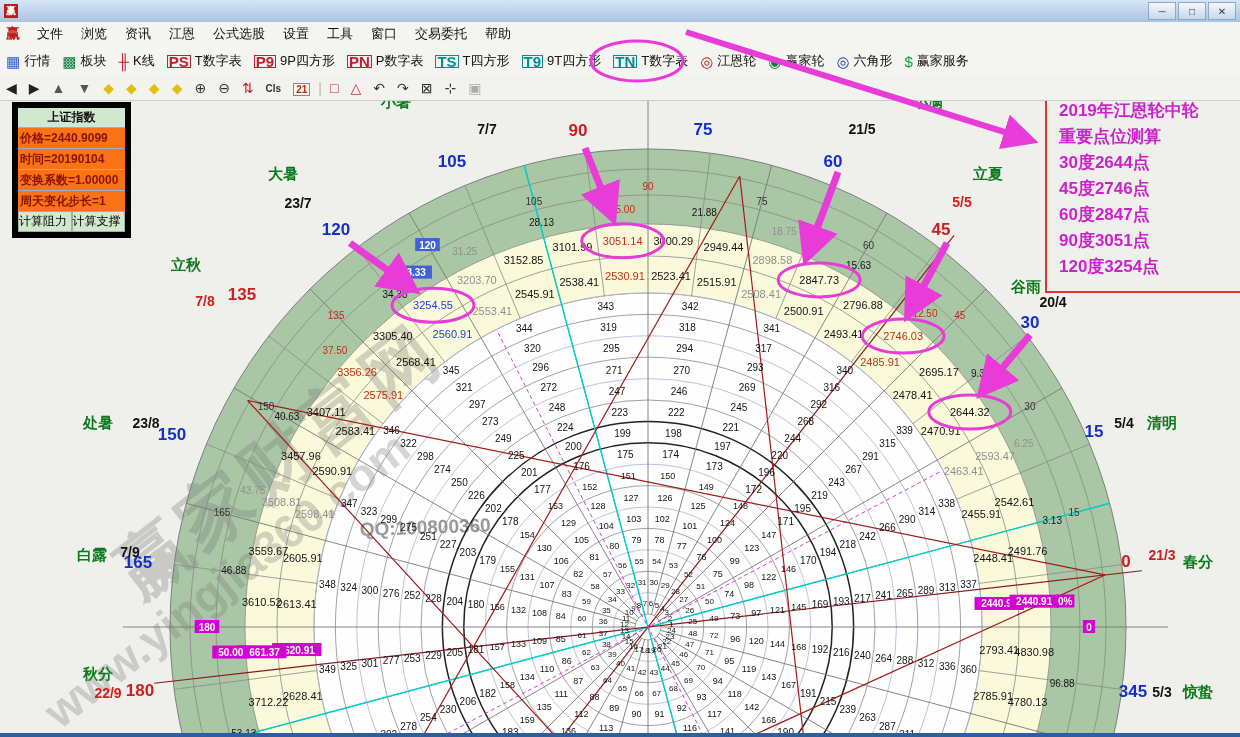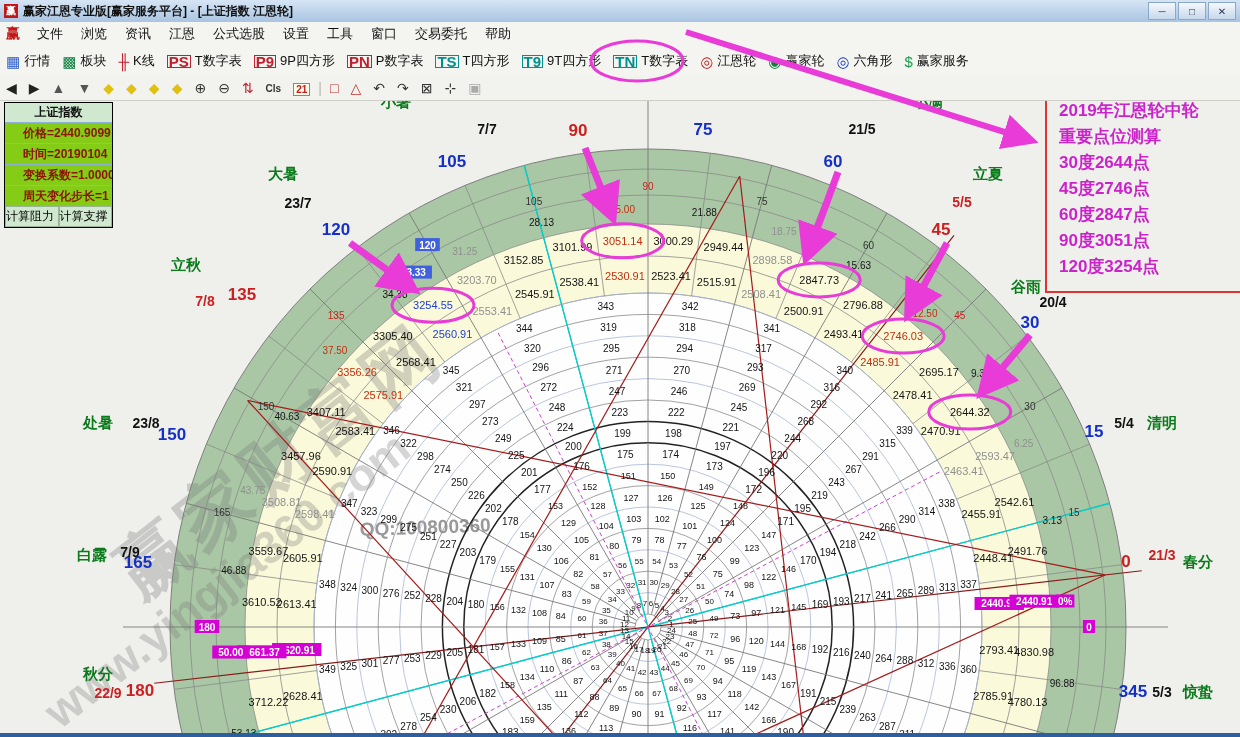--- a/index.html
+++ b/index.html
@@ -24,24 +24,24 @@
     border-bottom:1px solid #d0d0c8;display:flex;align-items:center;font-size:13px;color:#111;}
   .tb1i{display:inline-flex;align-items:center;gap:4px;padding:3px 6px;cursor:default;}
   .tb1i .ig{font-size:15px;line-height:15px;}
   .tb1i .igbox{font-size:15px;font-weight:bold;border:1px solid;padding:0 1px;line-height:11px;}
   #toolbar2{position:absolute;left:0;top:76px;width:1240px;height:24px;z-index:20;background:#f2f2ee;
     border-bottom:1px solid #cfcfc7;display:flex;align-items:center;font-size:14px;color:#222;}
   .tb2i{padding:1px 6px;cursor:default;}
   .tb2i.sep{color:#b8b8b0;padding:0 2px;}
   .tb2i .cal{border:1px solid #888;background:#fffbe8;color:#c02020;font-size:10px;font-weight:bold;padding:0 2px;}
   
-  #infopanel{position:absolute;left:4px;top:102px;width:107px;z-index:12;font-size:12px;border:1px solid #000000;}
+  #infopanel{position:absolute;left:12px;top:102px;width:107px;z-index:12;font-size:12px;border:6px solid #000000;}
   #infopanel .ph{background:#cfe8cf;color:#111;text-align:center;font-weight:bold;height:19px;line-height:19px;}
-  #infopanel .pr{background:#84cc16;color:#8b1500;font-weight:bold;height:20px;line-height:20px;
-     padding-left:18px;white-space:nowrap;overflow:hidden;border-top:1px solid #8fb2dd;}
+  #infopanel .pr{background:#f97316;color:#8b1500;font-weight:bold;height:20px;line-height:20px;
+     padding-left:2px;white-space:nowrap;overflow:hidden;border-top:1px solid #8fb2dd;}
   #infopanel .pbtns{display:flex;}
   #infopanel .pbtns div{flex:1;background:#cfe8cf;border:1px solid #9ab49a;text-align:left;
      height:19px;line-height:19px;cursor:default;}
   
   #annobox{position:absolute;left:1045px;top:88px;width:188px;height:193px;z-index:12;
     border:2px solid #e03434;color:#cc22cc;font-size:17px;font-weight:bold;
     padding:8px 0 0 12px;line-height:26px;background:rgba(240,240,236,0.0);}
   #chart-svg{position:absolute;left:0;top:0;z-index:1;}
   #overlay-svg{position:absolute;left:0;top:0;z-index:30;pointer-events:none;}
   #bottomedge{position:absolute;left:0;top:733px;width:1240px;height:4px;background:#2d5f9e;z-index:25;}
@@ -730,21 +730,20 @@
         <line x1="585" y1="148" x2="612" y2="216" stroke="#e83bd8" stroke-width="7" marker-end="url(#ah)"></line>
         <line x1="350" y1="243" x2="412" y2="288" stroke="#e83bd8" stroke-width="7" marker-end="url(#ah)"></line>
         <line x1="838" y1="172" x2="807" y2="256" stroke="#e83bd8" stroke-width="7" marker-end="url(#ah)"></line>
         <line x1="947" y1="243" x2="909" y2="313" stroke="#e83bd8" stroke-width="7" marker-end="url(#ah)"></line>
         <line x1="1030" y1="335" x2="983" y2="391" stroke="#e83bd8" stroke-width="7" marker-end="url(#ah)"></line>
       </g>
     </svg>
 
   <div id="titlebar">
     <span class="appicon">赢</span>
-    <span class="t">赢家江恩专业版[赢家服务平台] - [上证指数 江恩轮]</span>
     <span class="winbtns">
       <span>─</span>
       <span>□</span>
       <span>✕</span>
     </span>
   </div>
 
   <div id="menubar">
     <span class="logo">赢</span>
   <span class="mi">文件</span>

